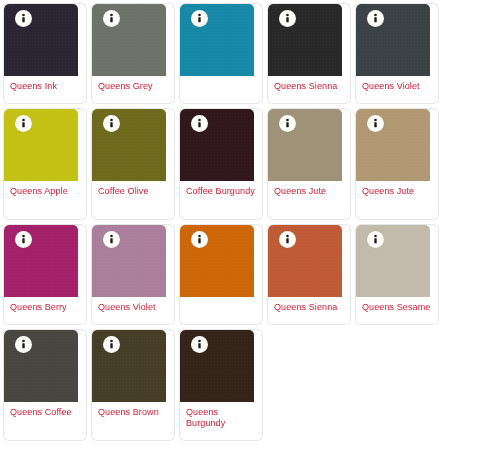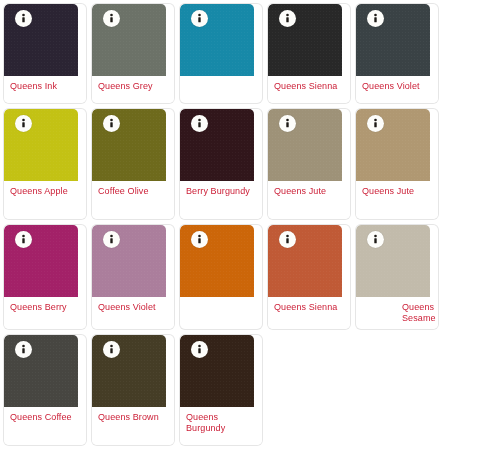--- a/index.html
+++ b/index.html
@@ -167,21 +167,21 @@
     </div>
     <div class="swatch-card tall">
       <div class="swatch-color" style="background-color: rgb(49, 22, 27);">
         <div class="info-badge" title="i">
           <svg width="11" height="11" viewBox="0 0 11 11" aria-hidden="true">
             <circle cx="5.5" cy="2" r="1.3" fill="#1d1a16"></circle>
             <rect x="4.3" y="4.2" width="2.4" height="5" rx="0.5" fill="#1d1a16"></rect>
           </svg>
         </div>
       </div>
-      <div class="swatch-label" style="color: rgb(204, 32, 56);">Berry Burgundy</div>
+      <div class="swatch-label" style="color: rgb(204, 32, 56);">Coffee Burgundy</div>
     </div>
     <div class="swatch-card">
       <div class="swatch-color" style="background-color: rgb(158, 146, 120);">
         <div class="info-badge" title="i">
           <svg width="11" height="11" viewBox="0 0 11 11" aria-hidden="true">
             <circle cx="5.5" cy="2" r="1.3" fill="#1d1a16"></circle>
             <rect x="4.3" y="4.2" width="2.4" height="5" rx="0.5" fill="#1d1a16"></rect>
           </svg>
         </div>
       </div>
@@ -243,21 +243,21 @@
     </div>
     <div class="swatch-card">
       <div class="swatch-color" style="background-color: rgb(194, 187, 171);">
         <div class="info-badge" title="i">
           <svg width="11" height="11" viewBox="0 0 11 11" aria-hidden="true">
             <circle cx="5.5" cy="2" r="1.3" fill="#1d1a16"></circle>
             <rect x="4.3" y="4.2" width="2.4" height="5" rx="0.5" fill="#1d1a16"></rect>
           </svg>
         </div>
       </div>
-      <div class="swatch-label" style="color: rgb(204, 32, 56); margin-left: 40px;">Queens Sesame</div>
+      <div class="swatch-label" style="color: rgb(204, 32, 56);">Queens Sesame</div>
     </div>
     <div class="swatch-card">
       <div class="swatch-color" style="background-color: rgb(71, 70, 65);">
         <div class="info-badge" title="i">
           <svg width="11" height="11" viewBox="0 0 11 11" aria-hidden="true">
             <circle cx="5.5" cy="2" r="1.3" fill="#1d1a16"></circle>
             <rect x="4.3" y="4.2" width="2.4" height="5" rx="0.5" fill="#1d1a16"></rect>
           </svg>
         </div>
       </div>

